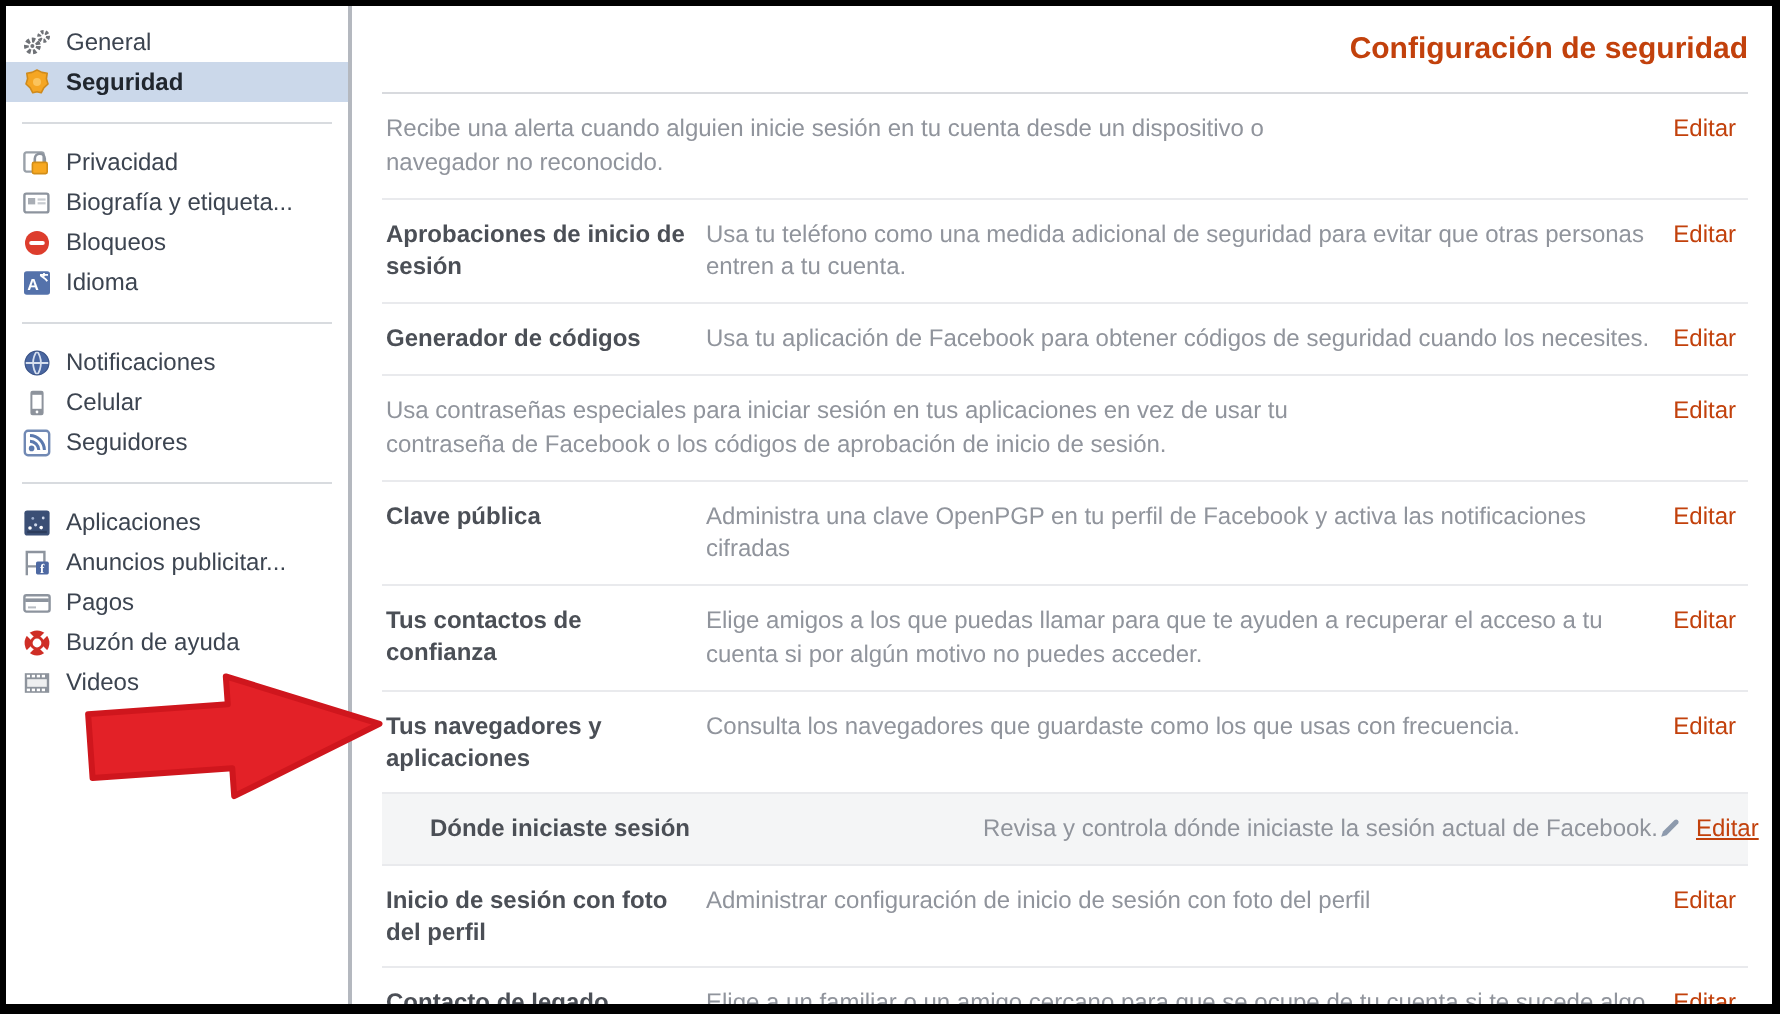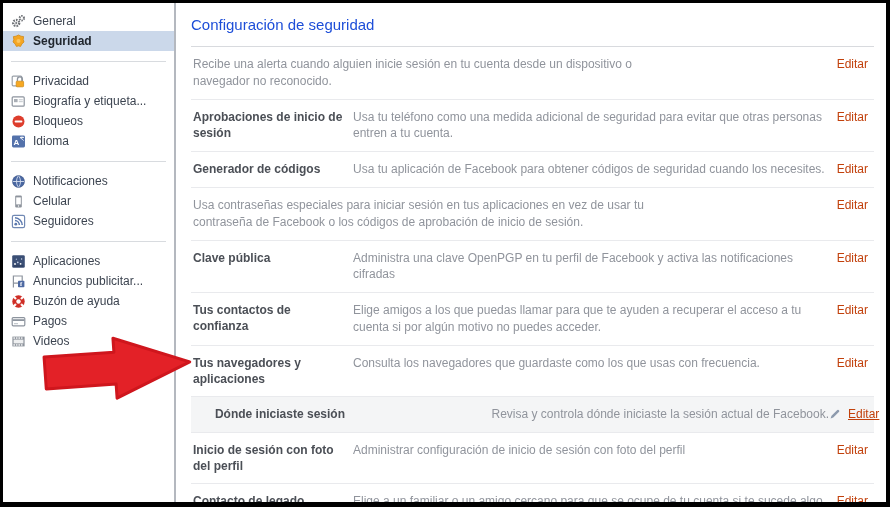--- a/index.html
+++ b/index.html
@@ -12,21 +12,21 @@
   
   .sidebar{width:171px;flex:none;border-right:2px solid #b4b8bf;padding-top:8px;background:#fff;}
   .sidebar-item{display:flex;align-items:center;height:20px;padding-left:8px;gap:7px;
     font-size:12px;color:#3c4450;cursor:pointer;white-space:nowrap;}
   .sidebar-item.selected{background:#cbd8ea;font-weight:bold;color:#20262e;}
   .icon{width:15px;height:15px;flex:none;display:inline-flex;}
   .icon svg{width:15px;height:15px;display:block;}
   .sidebar-divider{border-top:1px solid #d8dbdf;margin:10px 8px 9px 8px;}
   
   .main{flex:1;padding:10px 12px 0 15px;display:flex;flex-direction:column;min-width:0;}
-  .main-title{font-size:15px;font-weight:normal;color:#1d4ed8;margin:3px 0 13px 0;}
+  .main-title{font-size:15px;font-weight:bold;color:#c2410c;margin:3px 0 13px 0;text-align:right;}
   .rows{border-top:1px solid #d8dade;}
   .row{display:flex;align-items:flex-start;padding:9px 6px 9px 2px;border-bottom:1px solid #e9eaed;}
   .row.highlighted{background:#f4f5f6;text-align:right;}
   .row-label{width:152px;flex:none;font-size:12px;font-weight:bold;color:#4b4f56;line-height:1.35;padding-right:8px;}
   .row-desc{width:476px;flex:none;font-size:12px;color:#90949c;line-height:1.4;}
   .row-action{margin-left:auto;display:flex;align-items:center;gap:7px;font-size:12px;line-height:1.35;}
   .row-action a{color:#c2410c;text-decoration:none;cursor:pointer;}
   .row.highlighted .row-action a{text-decoration:underline;}
   .pencil{width:12px;height:12px;display:inline-flex;}
   .pencil svg{width:12px;height:12px;display:block;}
@@ -151,40 +151,40 @@
             <path d="M2.4 13.6 V2 h8.8 v7.2 h-8.8" fill="#fff" stroke="#8d949e" stroke-width="1.2"></path>
             <rect x="7" y="6.8" width="6.4" height="6.4" rx="0.8" fill="#4e69a2"></rect>
             <text x="9" y="12.3" font-size="6.5" font-weight="bold" fill="#fff" font-family="Liberation Serif,serif">f</text>
           </svg>
         </span>
         <span>Anuncios publicitar...</span>
       </div>
       <div class="sidebar-item">
         <span class="icon">
           <svg viewBox="0 0 15 15">
+            <rect x="1.2" y="3.6" width="12.6" height="8.2" rx="1" fill="#fff" stroke="#8d949e" stroke-width="1.2"></rect>
+            <rect x="1.6" y="5.2" width="11.8" height="1.8" fill="#8d949e"></rect>
+            <rect x="3" y="9.2" width="4" height="1" fill="#b7bcc2"></rect>
+          </svg>
+        </span>
+        <span>Pagos</span>
+      </div>
+      <div class="sidebar-item">
+        <span class="icon">
+          <svg viewBox="0 0 15 15">
             <circle cx="7.5" cy="7.5" r="6.2" fill="#cf2e26"></circle>
             <g transform="rotate(45 7.5 7.5)">
               <rect x="0.8" y="6.4" width="13.4" height="2.2" fill="#fff"></rect>
               <rect x="6.4" y="0.8" width="2.2" height="13.4" fill="#fff"></rect>
             </g>
             <circle cx="7.5" cy="7.5" r="3.6" fill="#cf2e26"></circle>
             <circle cx="7.5" cy="7.5" r="2.2" fill="#fff"></circle>
           </svg>
         </span>
         <span>Buzón de ayuda</span>
-      </div>
-      <div class="sidebar-item">
-        <span class="icon">
-          <svg viewBox="0 0 15 15">
-            <rect x="1.2" y="3.6" width="12.6" height="8.2" rx="1" fill="#fff" stroke="#8d949e" stroke-width="1.2"></rect>
-            <rect x="1.6" y="5.2" width="11.8" height="1.8" fill="#8d949e"></rect>
-            <rect x="3" y="9.2" width="4" height="1" fill="#b7bcc2"></rect>
-          </svg>
-        </span>
-        <span>Pagos</span>
       </div>
       <div class="sidebar-item">
         <span class="icon">
           <svg viewBox="0 0 15 15">
             <rect x="1.4" y="2.6" width="12.2" height="9.8" fill="#8d939c"></rect>
             <g fill="#fff">
               <rect x="2.4" y="3.4" width="1.6" height="1.3"></rect>
               <rect x="4.9" y="3.4" width="1.6" height="1.3"></rect>
               <rect x="7.4" y="3.4" width="1.6" height="1.3"></rect>
               <rect x="9.9" y="3.4" width="1.6" height="1.3"></rect>

